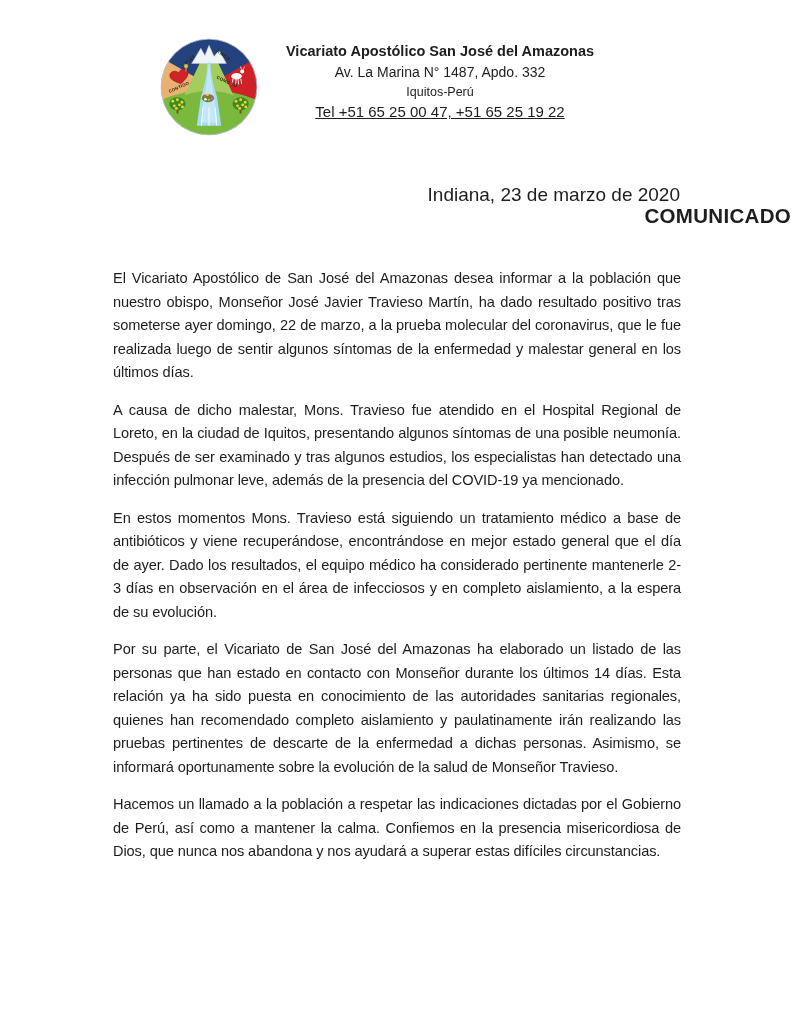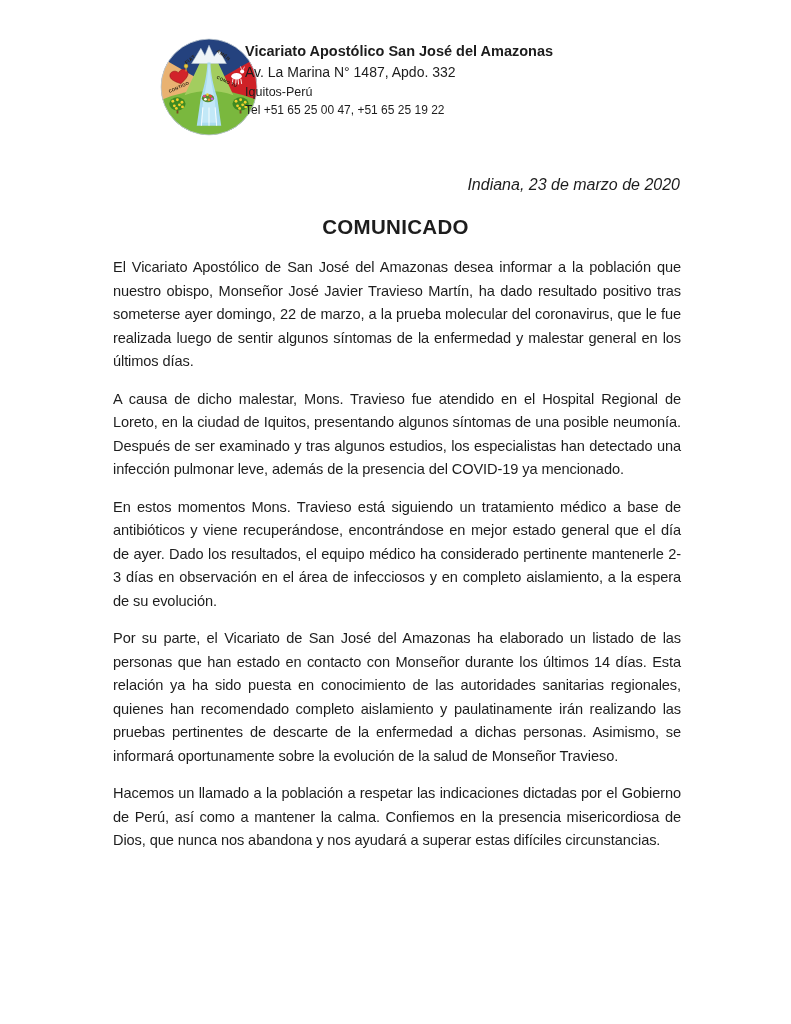--- a/index.html
+++ b/index.html
@@ -19,47 +19,46 @@
     left: 158px;
     top: 36px;
     width: 102px;
     height: 102px;
   }
   .header-text {
     position: absolute;
     left: 245px;
     top: 42px;
     width: 390px;
-    text-align: left;
+    text-align: center;
     line-height: 1.25;
   }
   .org-name  { font-size: 14.5px; font-weight: bold; margin-bottom: 4px; }
   .address   { font-size: 14px;   margin-bottom: 3px; }
   .city      { font-size: 12.5px; margin-bottom: 3px; }
-  .phone     { font-size: 12px; }
+  .phone     { font-size: 15px; text-decoration: underline; }
   .dateline {
     position: absolute;
-    top: 176px;
+    top: 184px;
     right: 111px;
-    font-style: italic;
-    font-size: 16px;
+    font-size: 19px;
   }
   .doc-title {
     position: absolute;
-    top: 215px;
+    top: 204px;
     left: 0;
     width: 100%;
-    text-align: center;
+    text-align: right;
     font-weight: bold;
     font-size: 20.5px;
     letter-spacing: 0.3px;
   }
   .body-text {
     position: absolute;
-    top: 256px;
+    top: 267px;
     left: 113px;
     width: 568px;
     font-size: 14.6px;
     line-height: 23.5px;
     text-align: justify;
     letter-spacing: -0.1px;
   }
   .body-text p { margin-bottom: 14px; }
   .signature {
     margin-top: 10px;

